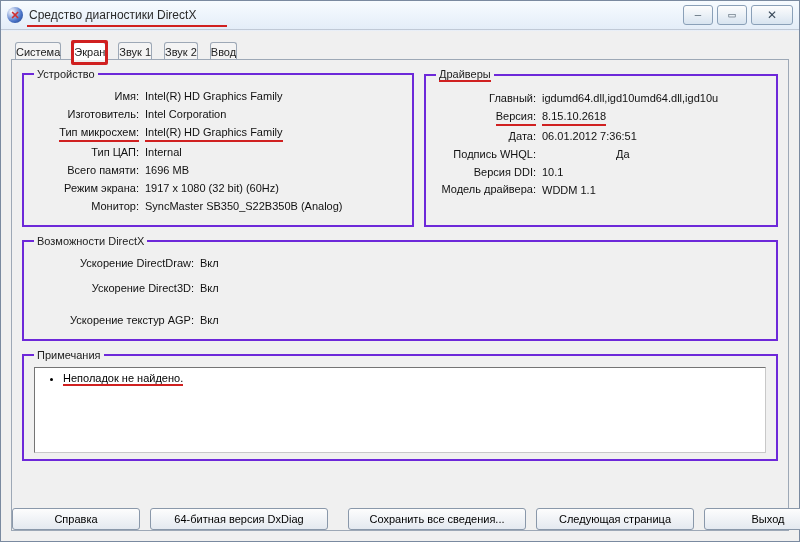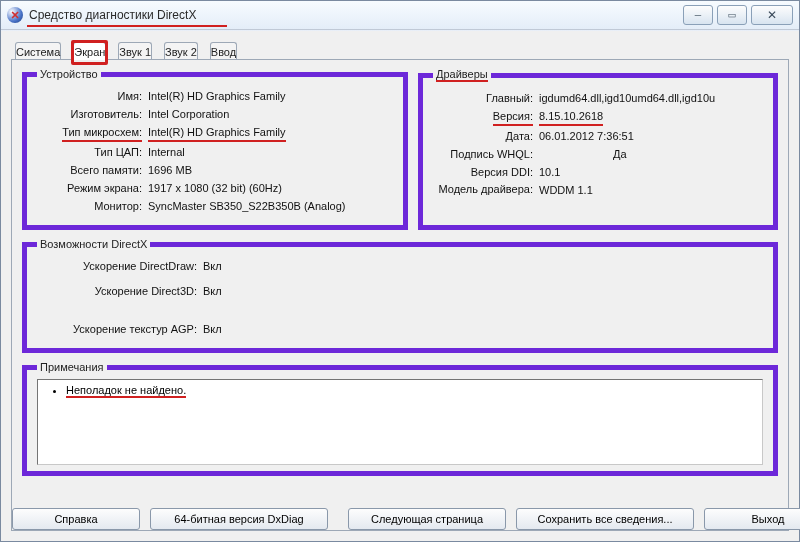--- a/index.html
+++ b/index.html
@@ -10,21 +10,21 @@
   .title-underline{position:absolute;left:26px;top:24px;width:200px;border-bottom:2px solid #d02020;}
   .winbtns{margin-left:auto;display:flex;gap:4px;}
   .winbtn{width:28px;height:18px;border:1px solid #8aa0b8;border-radius:3px;background:linear-gradient(#fdfdfd,#d8e4f0);display:flex;align-items:center;justify-content:center;font-size:9px;color:#3a4a5a;}
   .winbtn.close{width:40px;font-size:12px;}
   .client{position:absolute;left:10px;right:10px;top:36px;bottom:10px;}
   .tabstrip{display:flex;align-items:flex-end;height:22px;margin-left:4px;}
   .tab{padding:3px 0 2px;border:1px solid #9da8b6;border-bottom:none;background:#f4f4f4;margin-right:12px;border-radius:3px 3px 0 0;position:relative;top:1px;font-size:11px;color:#222;}
   .tab.active{background:#fff;z-index:2;text-align:center;}
   .tab-highlight{position:absolute;inset:-3px -3px -5px -3px;border:3px solid #d02020;border-radius:2px;pointer-events:none;}
   .tabpage{border:1px solid #9da8b6;background:#f0f0f0;height:calc(100% - 22px);box-sizing:border-box;padding:8px 10px 8px;position:relative;}
-  fieldset.grp{border:5px solid #6d28d9;margin:0 0 8px;padding:6px 10px 8px;position:relative;}
+  fieldset.grp{border:2px solid #6d28d9;margin:0 0 8px;padding:6px 10px 8px;position:relative;}
   fieldset.grp>legend{font-size:11px;padding:0 3px;color:#222;}
   .row2{display:flex;gap:10px;}
   .col{flex:1;}
   .kv{display:flex;margin:3px 0;line-height:15px;}
   .k{width:105px;text-align:right;margin-right:6px;color:#111;}
   .v{color:#111;}
   .driverscol .k{width:100px;}
   .red-under{border-bottom:2px solid #d02020;display:inline-block;padding-bottom:0px;}
   .notes-box{border:1px inset #c8c8c8;background:#fff;height:76px;padding:4px 12px;overflow:auto;}
   .notes-box ul{margin:0;padding-left:16px;}
@@ -127,39 +127,39 @@
       <fieldset class="grp">
         <legend>Возможности DirectX</legend>
         <div class="kv">
             <span class="k" style="width:160px">Ускорение DirectDraw:</span>
             <span class="v">Вкл</span>
           </div>
         <div class="kv" style="margin-top:10px">
             <span class="k" style="width:160px">Ускорение Direct3D:</span>
             <span class="v">Вкл</span>
           </div>
-        <div class="kv" style="margin-top:23px">
+        <div class="kv" style="margin-top:17px">
             <span class="k" style="width:160px">Ускорение текстур AGP:</span>
             <span class="v">Вкл</span>
           </div>
       </fieldset>
 
       <fieldset class="grp" style="padding-bottom:6px">
         <legend>Примечания</legend>
         <div class="notes-box">
           <ul>
               <li><span class="red-under">Неполадок не найдено.</span></li>
             </ul>
         </div>
       </fieldset>
 
       <div class="bottom-btns">
         <div class="btn">Справка</div>
         <div class="btn w">64-битная версия DxDiag</div>
         <div class="btn-spacer"></div>
+        <div class="btn w">Сохранить все сведения...</div>
         <div class="btn" style="min-width:140px">Следующая страница</div>
-        <div class="btn w">Сохранить все сведения...</div>
         <div class="btn">Выход</div>
       </div>
 
     </div>
   </div>
 </div>
 
 </body></html>

